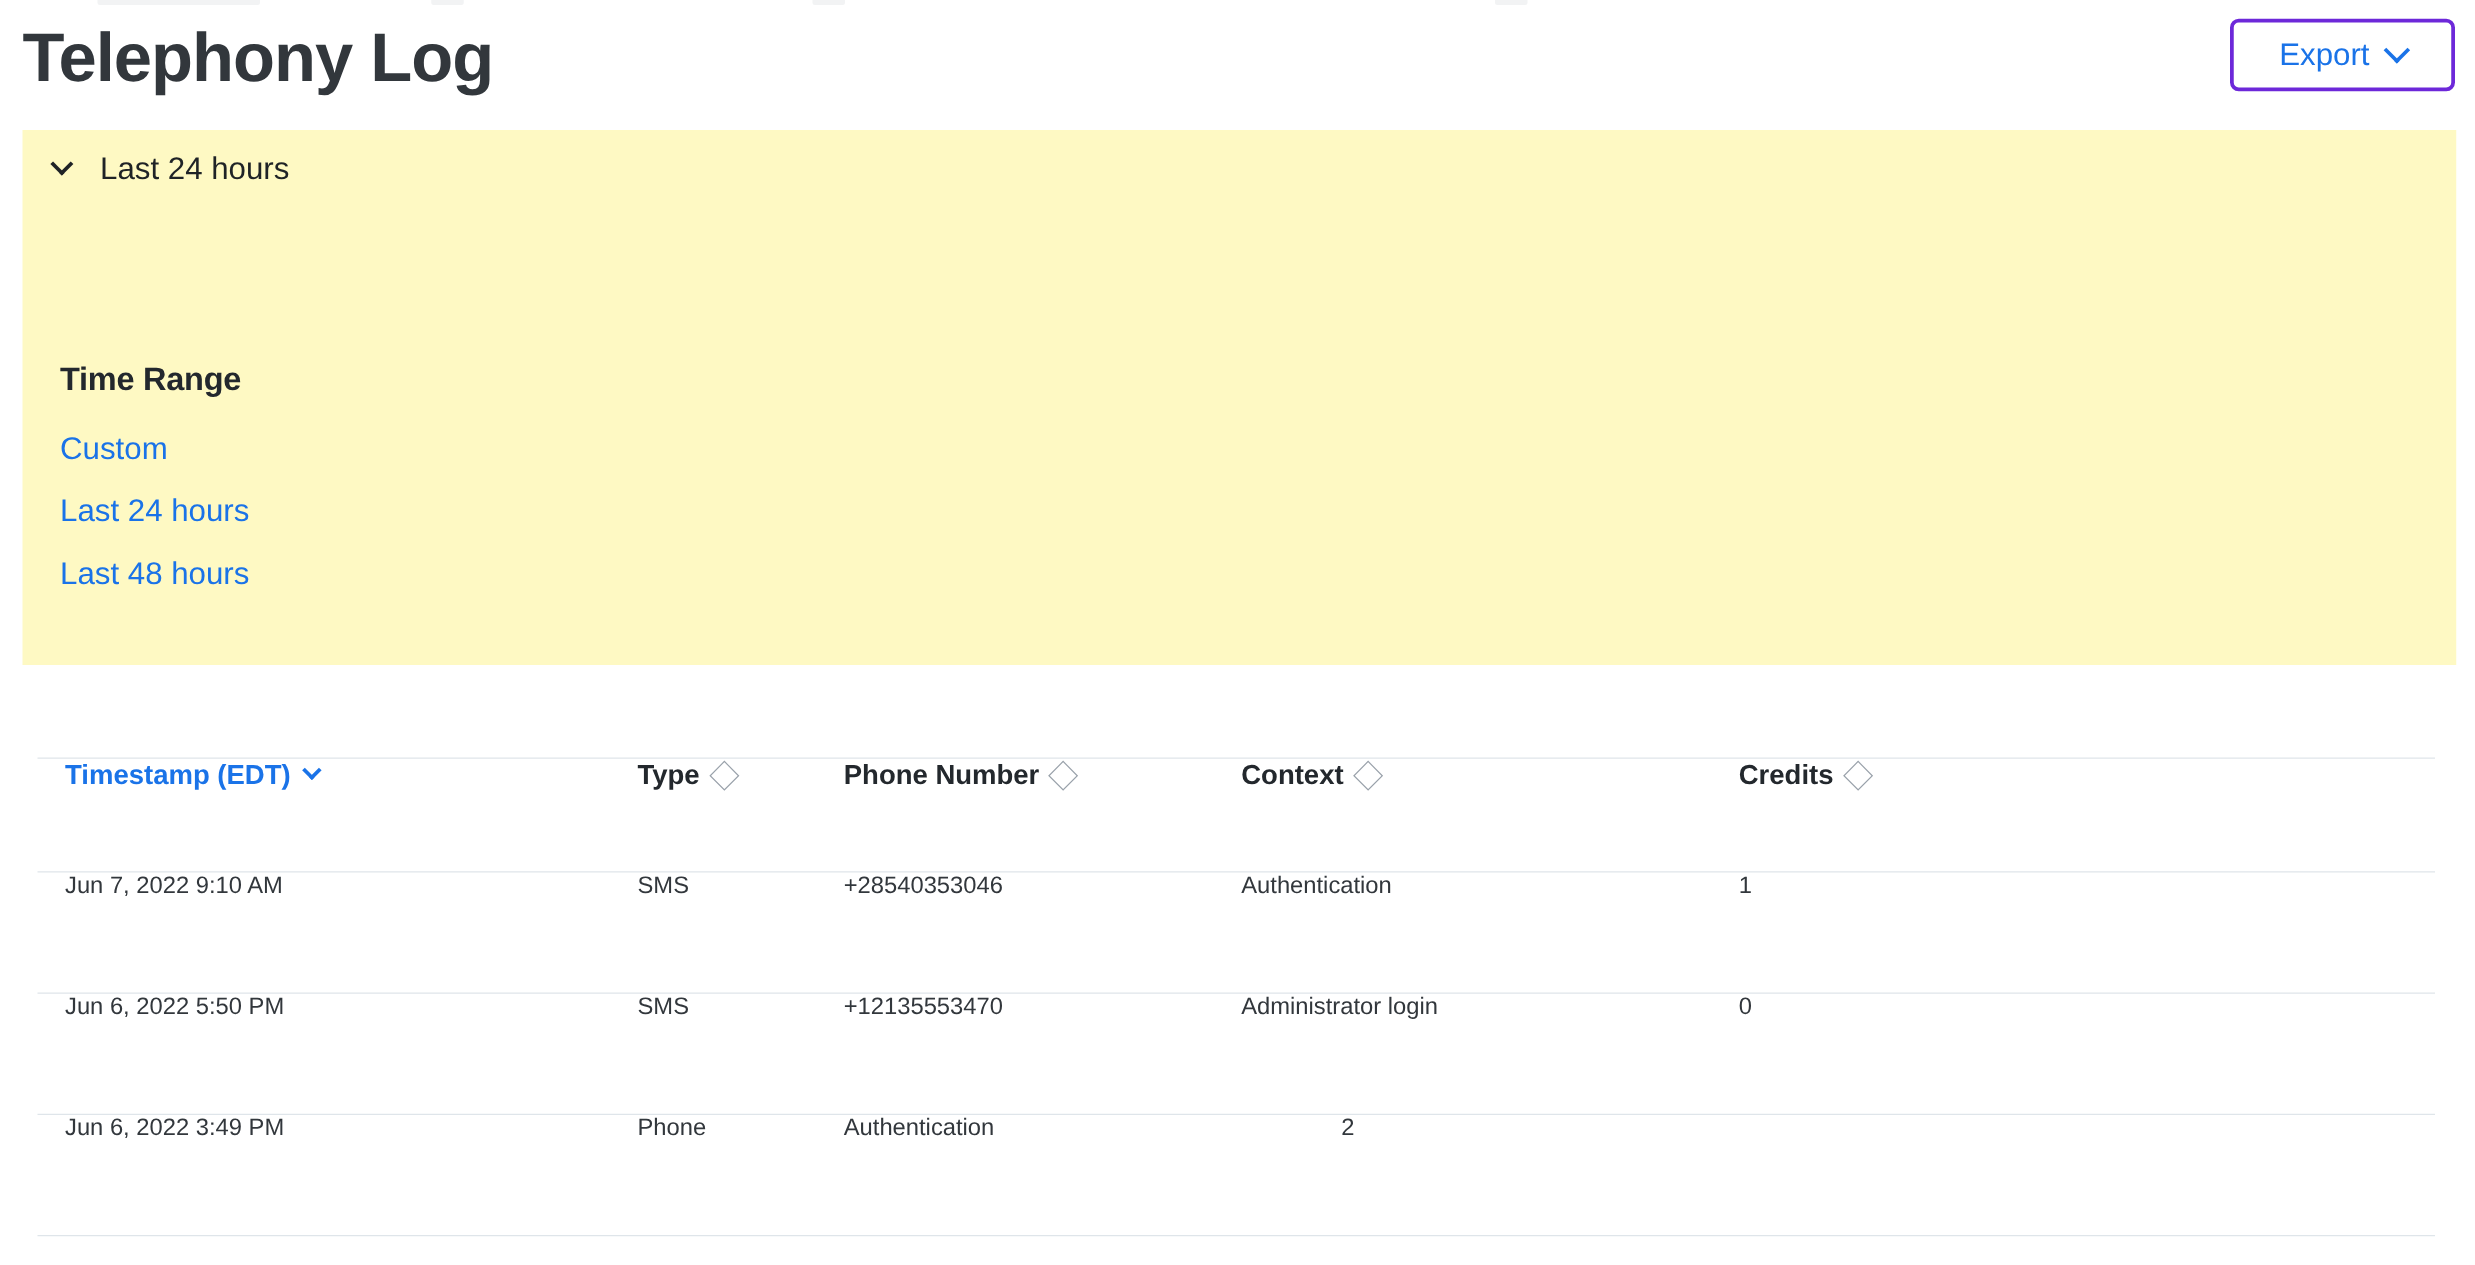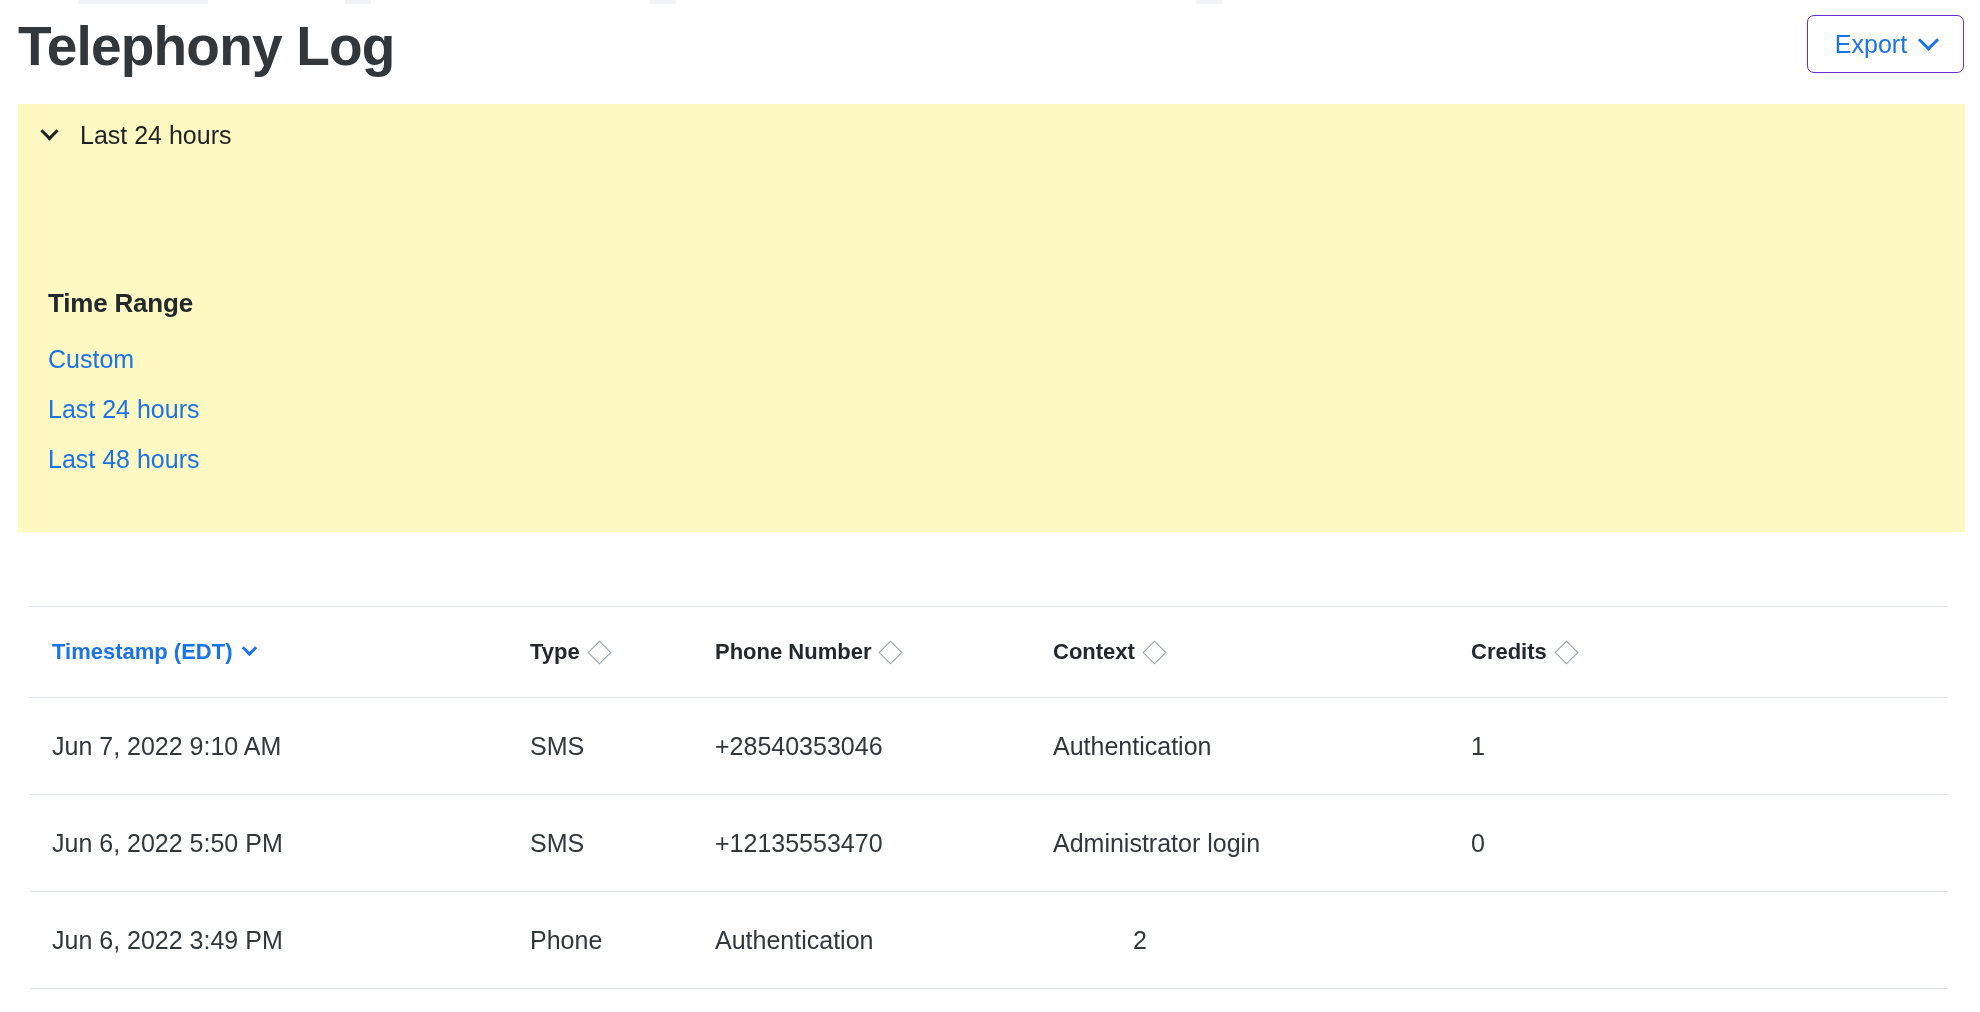--- a/index.html
+++ b/index.html
@@ -48,24 +48,24 @@
     font-weight: bold;
     letter-spacing: -0.8px;
     color: #32373c;
     line-height: 48px;
     white-space: nowrap;
   }
   .export-button {
     position: absolute;
     right: 16px;
     top: 15px;
-    width: 157px;
+    width: 180px;
     height: 58px;
     background: #ffffff;
-    border: 1px solid #6d28d9;
+    border: 3px solid #6d28d9;
     border-radius: 7px;
     display: flex;
     align-items: center;
     justify-content: center;
     gap: 14px;
     cursor: pointer;
   }
   .export-label {
     font-size: 25px;
     color: #1a73e8;
@@ -147,24 +147,23 @@
 
   
   .log-table {
     position: absolute;
     left: 30px;
     top: 606px;
     width: 1918px;
   }
   .row {
     display: flex;
-    align-items: center;
+    align-items: flex-start;
     border-bottom: 1px solid #dfe5ea;
     height: 97px;
-    gap: 20px;
   }
   .row.header-row {
     border-top: 1px solid #dfe5ea;
     height: 92px;
   }
   .c-time  { width: 480px; padding-left: 22px; }
   .c-type  { width: 165px; }
   .c-phone { width: 318px; }
   .c-ctx   { width: 398px; }
   .c-cred  { width: 420px; }
@@ -188,21 +187,21 @@
   }
   .sort-diamond {
     display: inline-block;
     width: 17px;
     height: 17px;
     border: 1.6px solid #9aa2ab;
     transform: rotate(45deg);
     flex: 0 0 auto;
   }
   .data-row .cell {
-    font-size: 25px;
+    font-size: 19px;
     color: #32373c;
     white-space: nowrap;
   }
 </style>
 </head>
 <body>
 
 <div class="top-cutoff">
   <span style="left:78px;width:130px;"></span>
   <span style="left:345px;width:26px;"></span>

